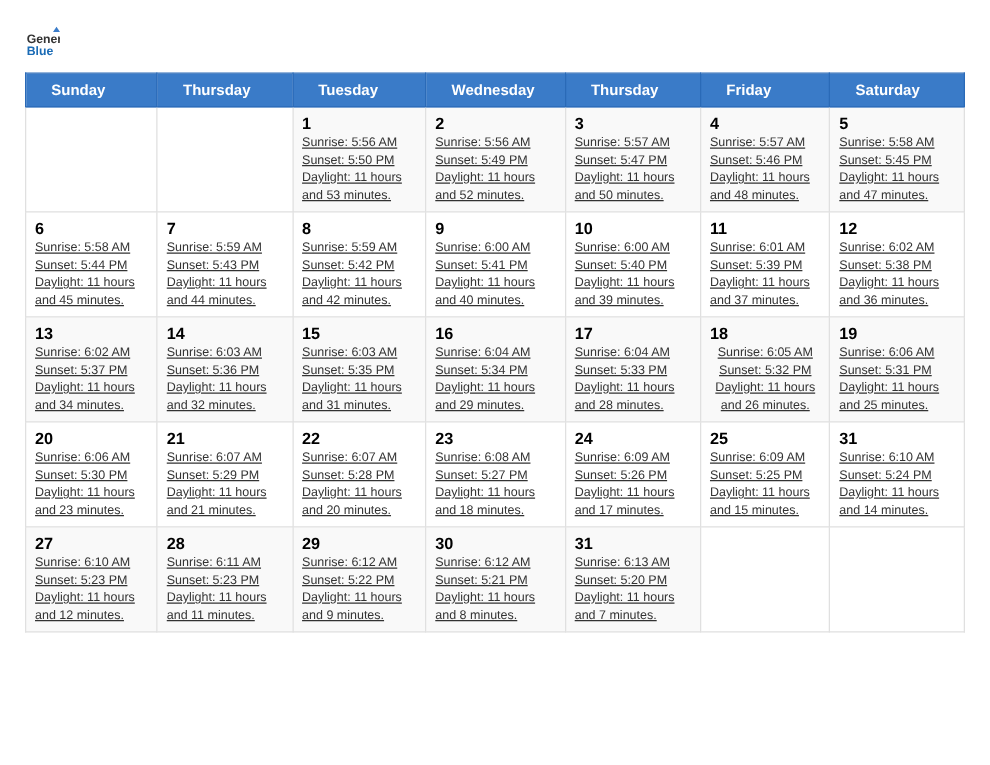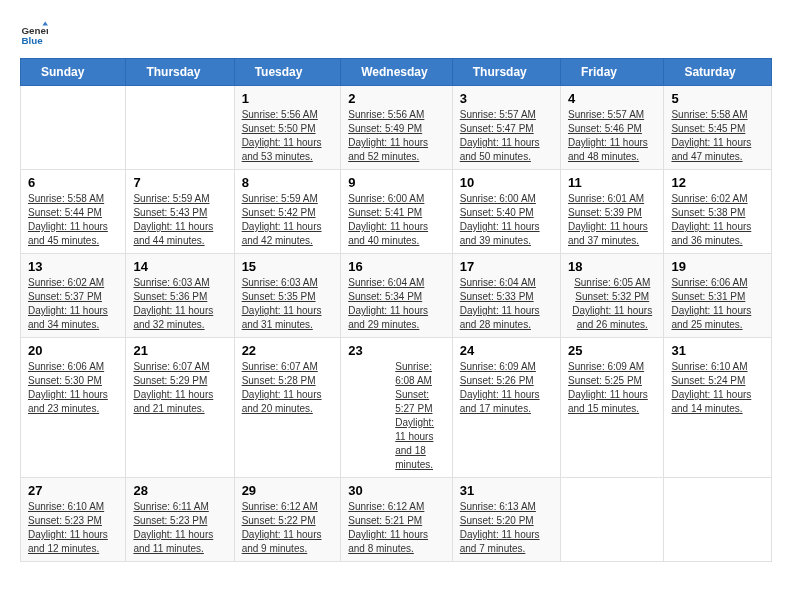--- a/index.html
+++ b/index.html
@@ -276,21 +276,21 @@
         </td>
         <td>
           <span class="day-number">22</span>
           <div class="day-info" style="white-space: pre-line;">Sunrise: 6:07 AM
 Sunset: 5:28 PM
 Daylight: 11 hours
 and 20 minutes.</div>
         </td>
         <td>
           <span class="day-number">23</span>
-          <div class="day-info" style="white-space: pre-line; margin-left: 47px;">Sunrise: 6:08 AM
+          <div class="day-info" style="white-space: pre-line;">Sunrise: 6:08 AM
 Sunset: 5:27 PM
 Daylight: 11 hours
 and 18 minutes.</div>
         </td>
         <td>
           <span class="day-number">24</span>
           <div class="day-info" style="white-space: pre-line;">Sunrise: 6:09 AM
 Sunset: 5:26 PM
 Daylight: 11 hours
 and 17 minutes.</div>

